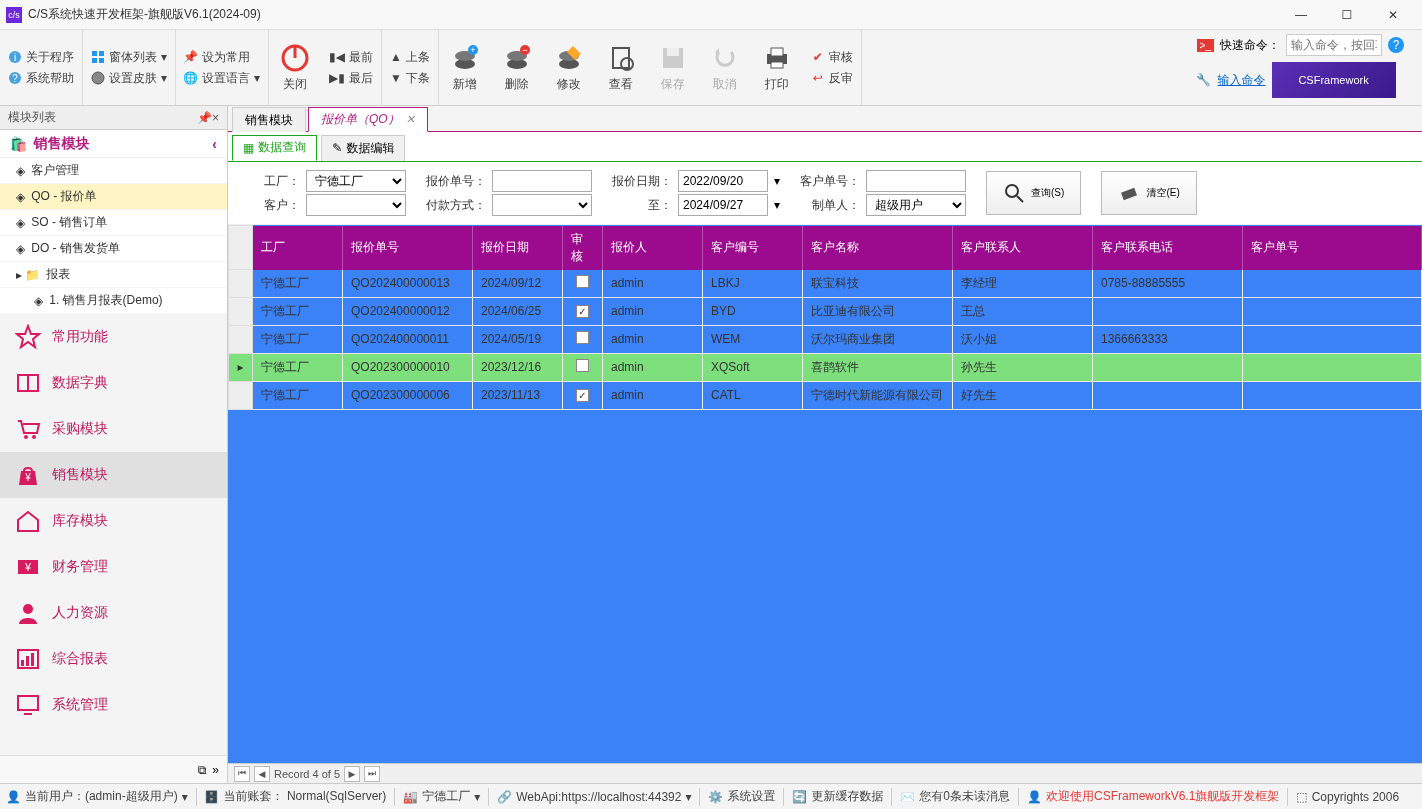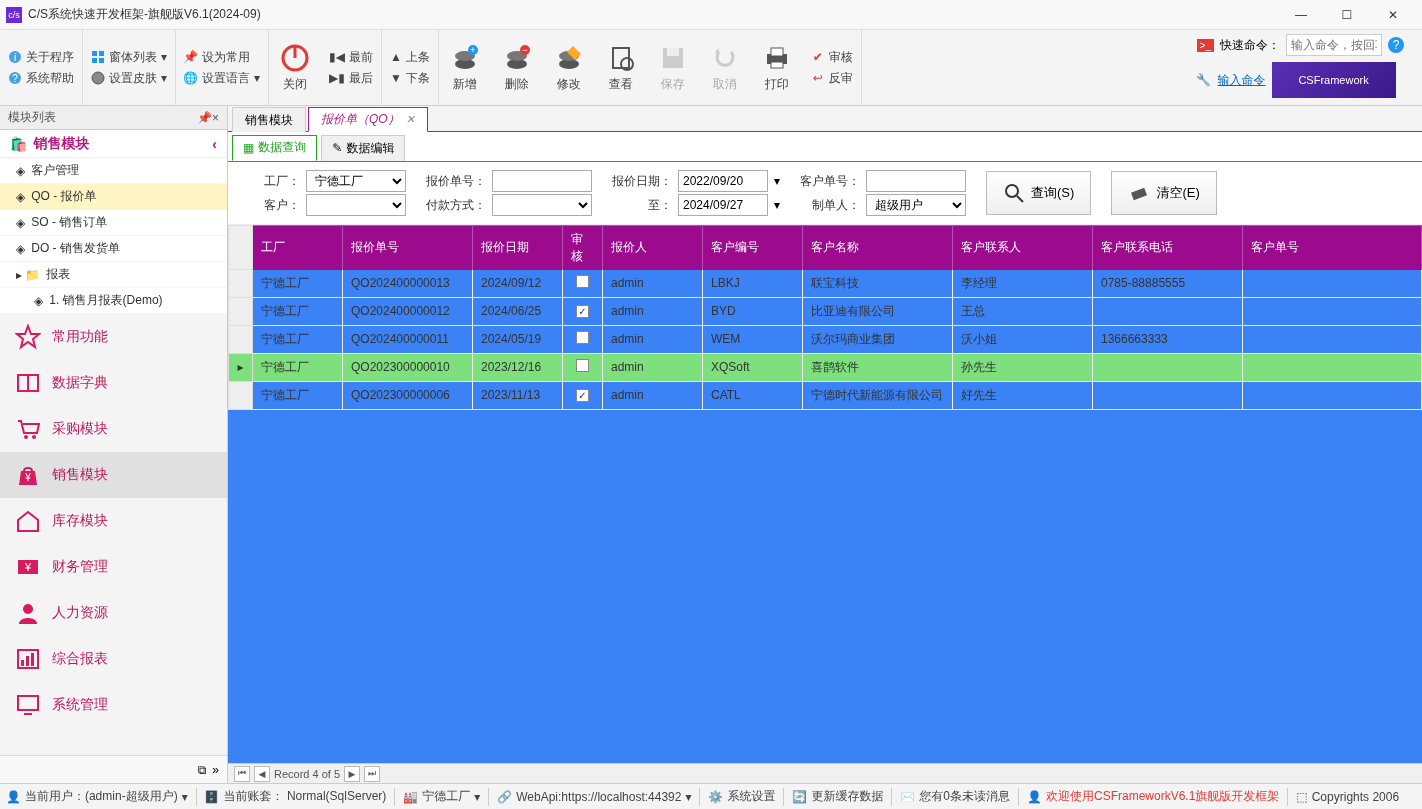--- a/index.html
+++ b/index.html
@@ -44,21 +44,21 @@
 .tab .close { font-size: 11px; color: #888; }
 .innertabs { height: 30px; display: flex; align-items: center; border-bottom: 1px solid #1fa61f; background: #fff; padding: 2px 4px 0 4px; gap: 4px; }
 .innertab { height: 26px; display: flex; align-items: center; gap: 4px; padding: 0 10px; font-size: 12px; border: 1px solid #ccc; background: #f0f0f0; border-bottom: none; }
 .innertab.active { background: #fff; border: 1px solid #1fa61f; border-bottom: 1px solid #fff; color: #1fa61f; }
 .searchbar { padding: 8px 12px; display: flex; align-items: center; gap: 20px; background: #fff; border-bottom: 1px solid #eee; }
 .searchcol { display: flex; flex-direction: column; gap: 2px; }
 .searchrow { display: flex; align-items: center; gap: 6px; }
 .searchrow label { font-size: 12px; color: #333; min-width: 60px; text-align: right; }
 .searchrow input, .searchrow select { height: 22px; border: 1px solid #aaa; padding: 0 4px; font-size: 12px; background: #fff; }
 .searchrow .combo { width: 100px; }
-.sbtn { height: 44px; padding: 0 16px; border: 1px solid #bbb; background: linear-gradient(#fff,#eee); display: flex; align-items: center; gap: 6px; font-size: 13px; }
+.sbtn { height: 44px; padding: 0 16px; border: 1px solid #bbb; background: linear-gradient(#fff,#eee); display: flex; align-items: center; gap: 6px; font-size: 10px; }
 .grid { flex: 1; overflow: auto; background: #3b82f6; }
 table { border-collapse: collapse; width: 100%; }
 th { background: #9c0a8e; color: #fff; font-weight: normal; font-size: 12px; text-align: left; padding: 5px 8px; border-right: 1px solid #b84db0; }
 th.rowhead, td.rowhead { width: 24px; background: #eee; border: 1px solid #ddd; text-align: center; }
 td { padding: 5px 8px; border-bottom: 1px solid #e8e8e8; border-right: 1px solid #f0f0f0; font-size: 12px; color: #333; }
 tr.selected td { background: #7de07d; }
 td.chk { text-align: center; }
 .chkbox { display: inline-block; width: 13px; height: 13px; border: 1px solid #888; background: #fff; text-align: center; line-height: 11px; font-size: 10px; }
 .gridfoot { height: 20px; background: #f0f0f0; border-top: 1px solid #ccc; display: flex; align-items: center; padding: 0 6px; font-size: 11px; color: #555; gap: 4px; }
 .gridfoot .navbtn { width: 16px; height: 16px; border: 1px solid #bbb; background: #fff; display: inline-flex; align-items: center; justify-content: center; font-size: 9px; }

